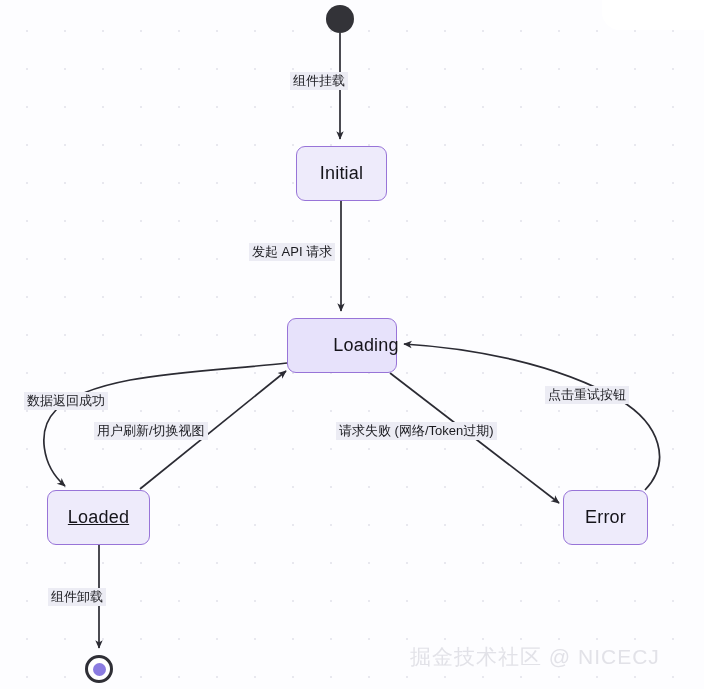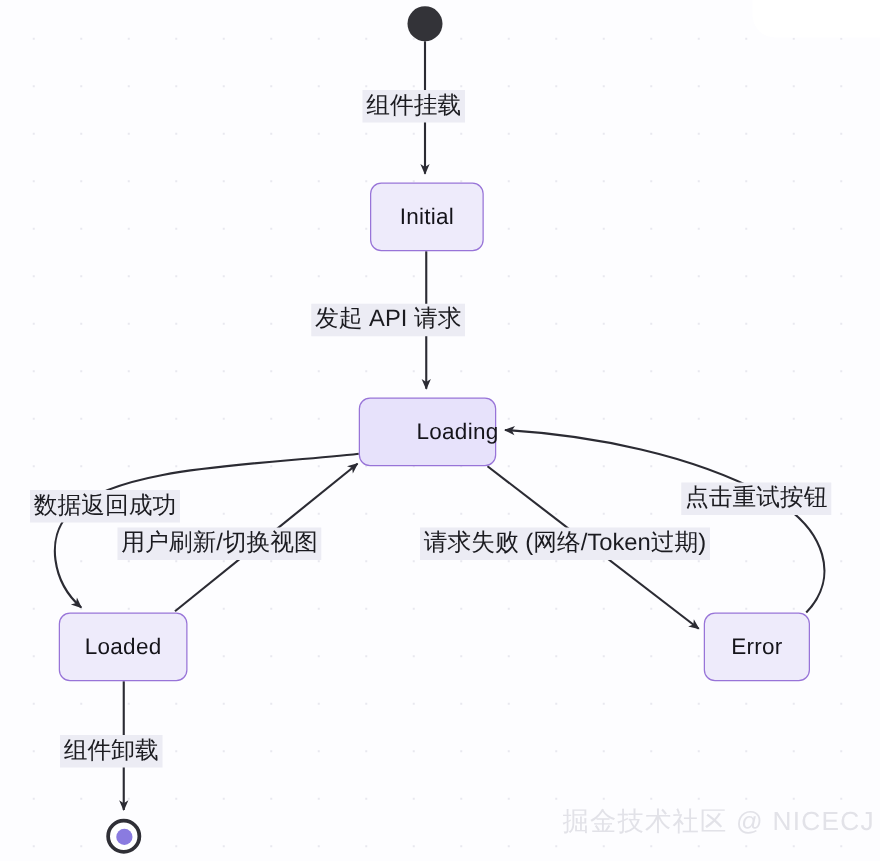--- a/index.html
+++ b/index.html
@@ -70,21 +70,21 @@
   .end-node .inner {
     width: 13px;
     height: 13px;
     border-radius: 50%;
     background: #8a7be0;
   }
   .edge-label {
     position: absolute;
     background: #ececf4;
     color: #1b1b20;
-    font-size: 19px;
+    font-size: 13px;
     line-height: 1.25;
     padding: 1px 3px;
     white-space: nowrap;
   }
   .watermark {
     position: absolute;
     color: #e2e2e8;
     font-size: 21px;
     letter-spacing: 1px;
     white-space: nowrap;
@@ -123,21 +123,21 @@
   <div class="start-node" style="left:326px; top:5px; width:28px; height:28px;"></div>
 
   <div class="node" style="left:296px; top:146px; width:91px; height:55px;">
     <span>Initial</span>
   </div>
 
   <div class="node accent" style="left:287px; top:318px; width:110px; height:55px;">
     <span>Loading</span>
   </div>
 
-  <div class="node" style="left:47px; top:490px; width:103px; height:55px;">
+  <div class="node" style="left:47px; top:490px; width:103px; height:55px;text-decoration:underline;">
     <span>Loaded</span>
   </div>
 
   <div class="node" style="left:563px; top:490px; width:85px; height:55px;">
     <span>Error</span>
   </div>
 
   <div class="end-node" style="left:85px; top:655px; width:28px; height:28px;">
     <span class="inner"></span>
   </div>
@@ -149,15 +149,15 @@
   <div class="edge-label" style="left:24px; top:392px;font-family:Liberation Serif, serif;">数据返回成功</div>
 
   <div class="edge-label" style="left:94px; top:422px;">用户刷新/切换视图</div>
 
   <div class="edge-label" style="left:336px; top:422px;">请求失败 (网络/Token过期)</div>
 
   <div class="edge-label" style="left:545px; top:386px;">点击重试按钮</div>
 
   <div class="edge-label" style="left:48px; top:588px;">组件卸载</div>
 
-  <div class="watermark" style="left:410px; top:643px;margin-left:40px;">掘金技术社区 @ NICECJ</div>
+  <div class="watermark" style="left:410px; top:643px;">掘金技术社区 @ NICECJ</div>
 
 </div>
 
 </body></html>

